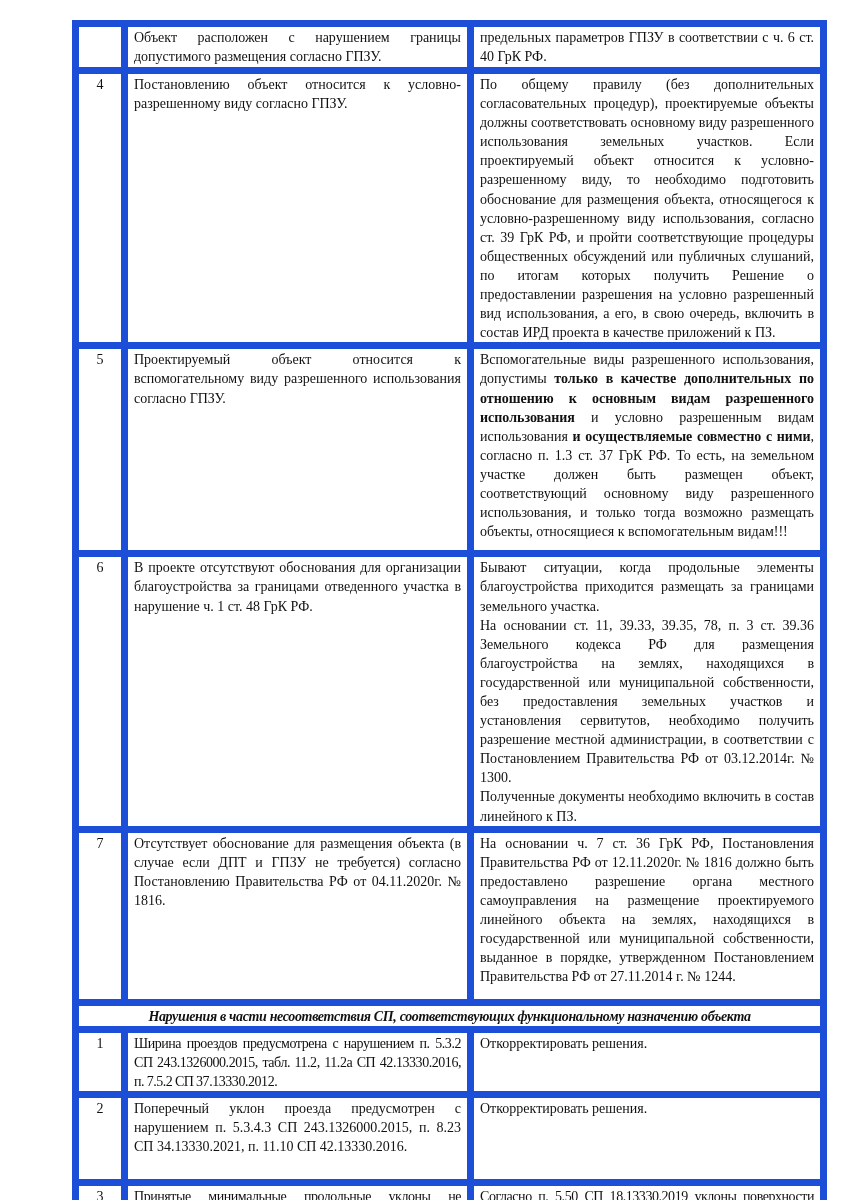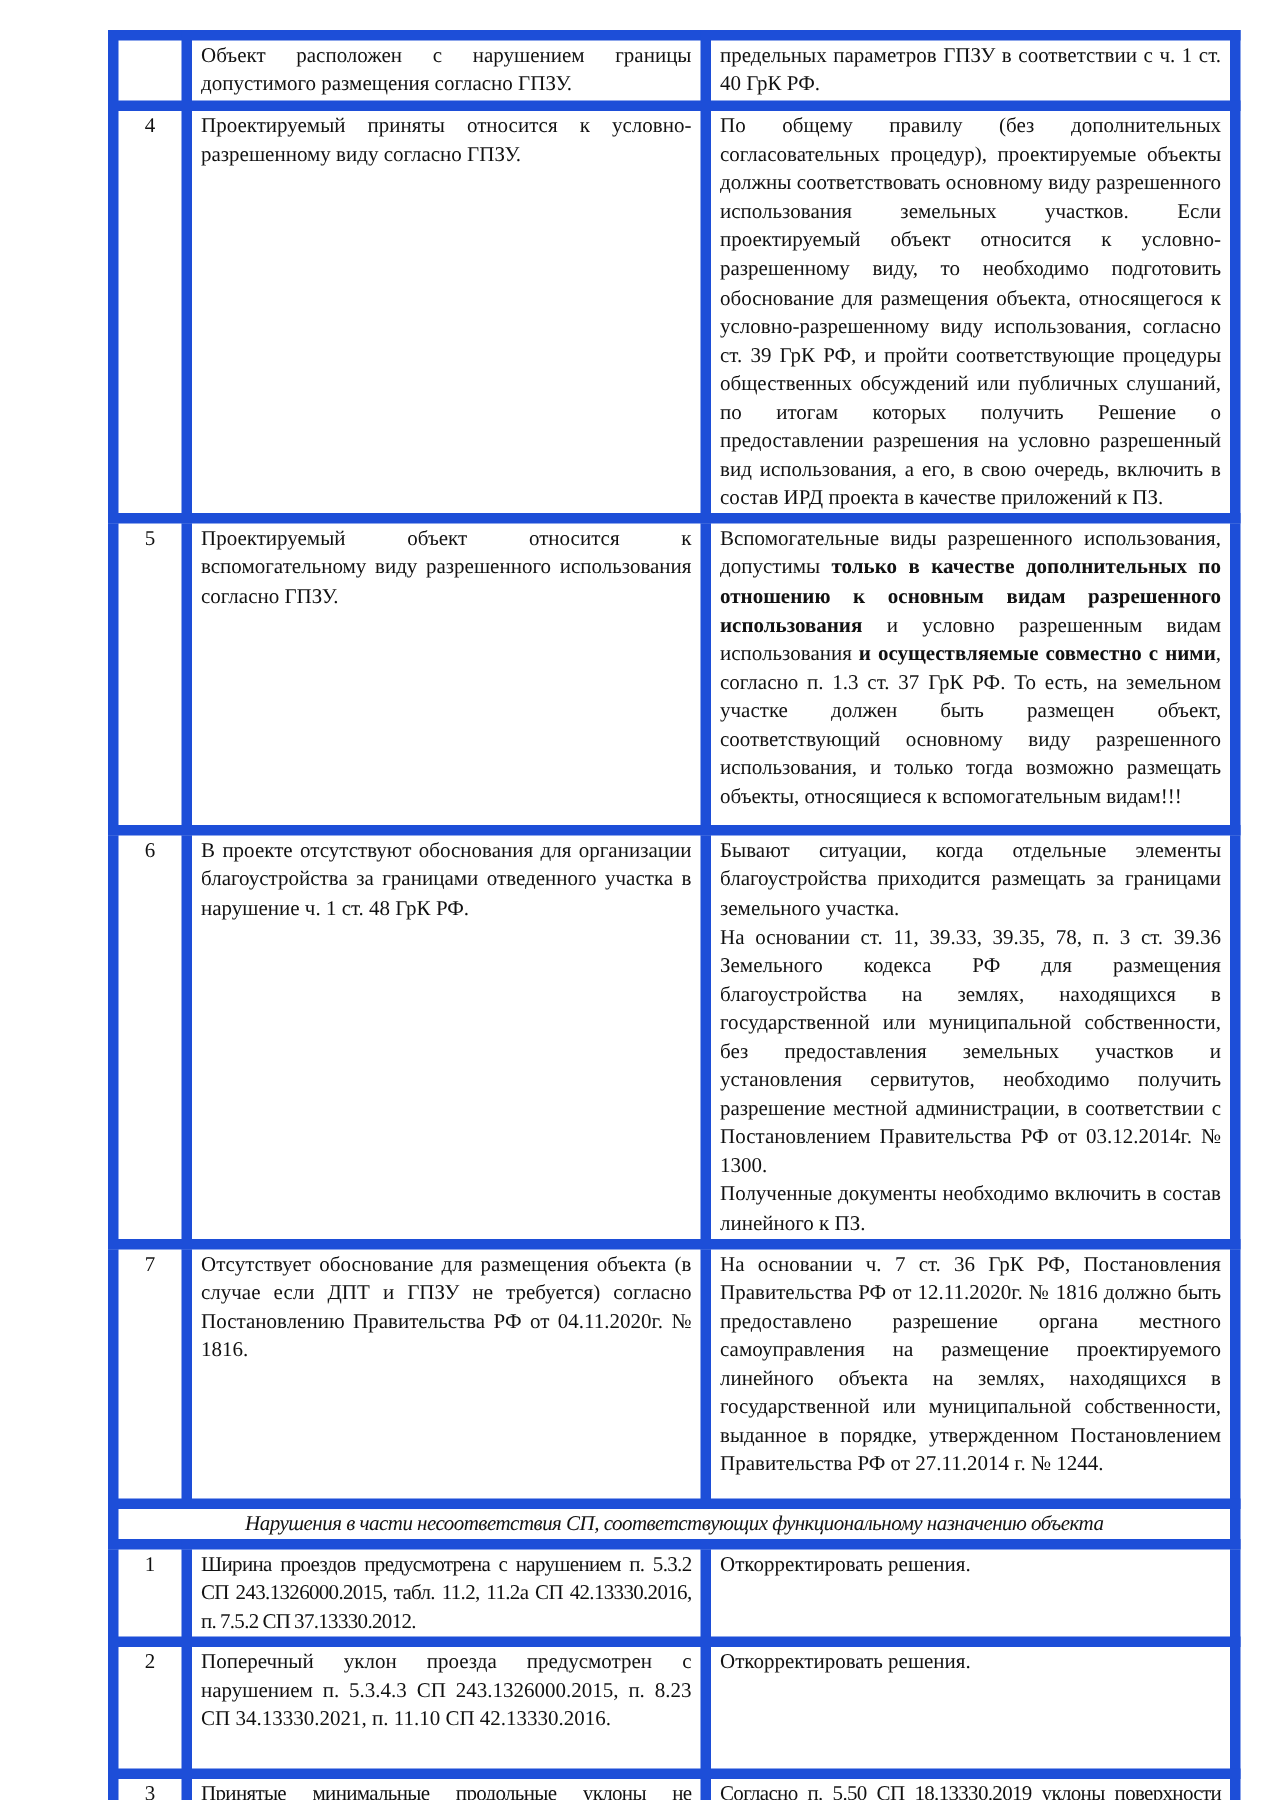--- a/index.html
+++ b/index.html
@@ -39,21 +39,21 @@
   td.num {
     text-align: center;
     padding-left: 2px;
     padding-right: 2px;
   }
   td.just {
     text-align: justify;
     text-align-last: left;
   }
   td.section {
-    font-weight: normal;
+    font-weight: bold;
     font-style: italic;
     text-align: center;
     font-size: 15px;
     line-height: 19px;
     padding: 0 2px;
     white-space: nowrap;
     letter-spacing: -0.35px;
   }
   .narrow {
     letter-spacing: -0.45px;
@@ -77,37 +77,37 @@
   <table class="doc">
     <colgroup>
       <col class="c-num">
       <col class="c-viol">
       <col class="c-fix">
     </colgroup>
     <tbody>
       <tr class="row-3">
         <td class="num"></td>
         <td class="just">Объект расположен с нарушением границы допустимого размещения согласно ГПЗУ.</td>
-        <td class="just">предельных параметров ГПЗУ в соответствии с ч. 1 ст. 40 ГрК РФ.</td>
+        <td class="just">предельных параметров ГПЗУ в соответствии с ч. 6 ст. 40 ГрК РФ.</td>
       </tr>
       <tr class="row-4">
         <td class="num">4</td>
-        <td class="just">Проектируемый приняты относится к условно-разрешенному виду согласно ГПЗУ.</td>
+        <td class="just">Постановлению объект относится к условно-разрешенному виду согласно ГПЗУ.</td>
         <td class="just">По общему правилу (без дополнительных согласовательных процедур), проектируемые объекты должны соответствовать основному виду разрешенного использования земельных участков. Если проектируемый объект относится к условно-разрешенному виду, то необходимо подготовить обоснование для размещения объекта, относящегося к условно-разрешенному виду использования, согласно ст. 39 ГрК РФ, и пройти соответствующие процедуры общественных обсуждений или публичных слушаний, по итогам которых получить Решение о предоставлении разрешения на условно разрешенный вид использования, а его, в свою очередь, включить в состав ИРД проекта в качестве приложений к ПЗ.</td>
       </tr>
       <tr class="row-5">
         <td class="num">5</td>
         <td class="just">Проектируемый объект относится к вспомогательному виду разрешенного использования согласно ГПЗУ.</td>
         <td class="just"><span>Вспомогательные виды разрешенного использования, допустимы </span><b>только в качестве дополнительных по отношению к основным видам разрешенного использования</b><span> и условно разрешенным видам использования </span><b>и осуществляемые совместно с ними</b><span>, согласно п. 1.3 ст. 37 ГрК РФ. То есть, на земельном участке должен быть размещен объект, соответствующий основному виду разрешенного использования, и только тогда возможно размещать объекты, относящиеся к вспомогательным видам!!!</span></td>
       </tr>
       <tr class="row-6">
         <td class="num">6</td>
         <td class="just">В проекте отсутствуют обоснования для организации благоустройства за границами отведенного участка в нарушение ч. 1 ст. 48 ГрК РФ.</td>
         <td class="just">
-          <span class="para">Бывают ситуации, когда отдельные элементы благоустройства приходится размещать за границами земельного участка.</span>
+          <span class="para">Бывают ситуации, когда продольные элементы благоустройства приходится размещать за границами земельного участка.</span>
           <span class="para">На основании ст. 11, 39.33, 39.35, 78, п. 3 ст. 39.36 Земельного кодекса РФ для размещения благоустройства на землях, находящихся в государственной или муниципальной собственности, без предоставления земельных участков и установления сервитутов, необходимо получить разрешение местной администрации, в соответствии с Постановлением Правительства РФ от 03.12.2014г. № 1300.</span>
           <span class="para">Полученные документы необходимо включить в состав линейного к ПЗ.</span>
         </td>
       </tr>
       <tr class="row-7">
         <td class="num">7</td>
         <td class="just">Отсутствует обоснование для размещения объекта (в случае если ДПТ и ГПЗУ не требуется) согласно Постановлению Правительства РФ от 04.11.2020г. № 1816.</td>
         <td class="just">На основании ч. 7 ст. 36 ГрК РФ, Постановления Правительства РФ от 12.11.2020г. № 1816 должно быть предоставлено разрешение органа местного самоуправления на размещение проектируемого линейного объекта на землях, находящихся в государственной или муниципальной собственности, выданное в порядке, утвержденном Постановлением Правительства РФ от 27.11.2014 г. № 1244.</td>
       </tr>
       <tr>

